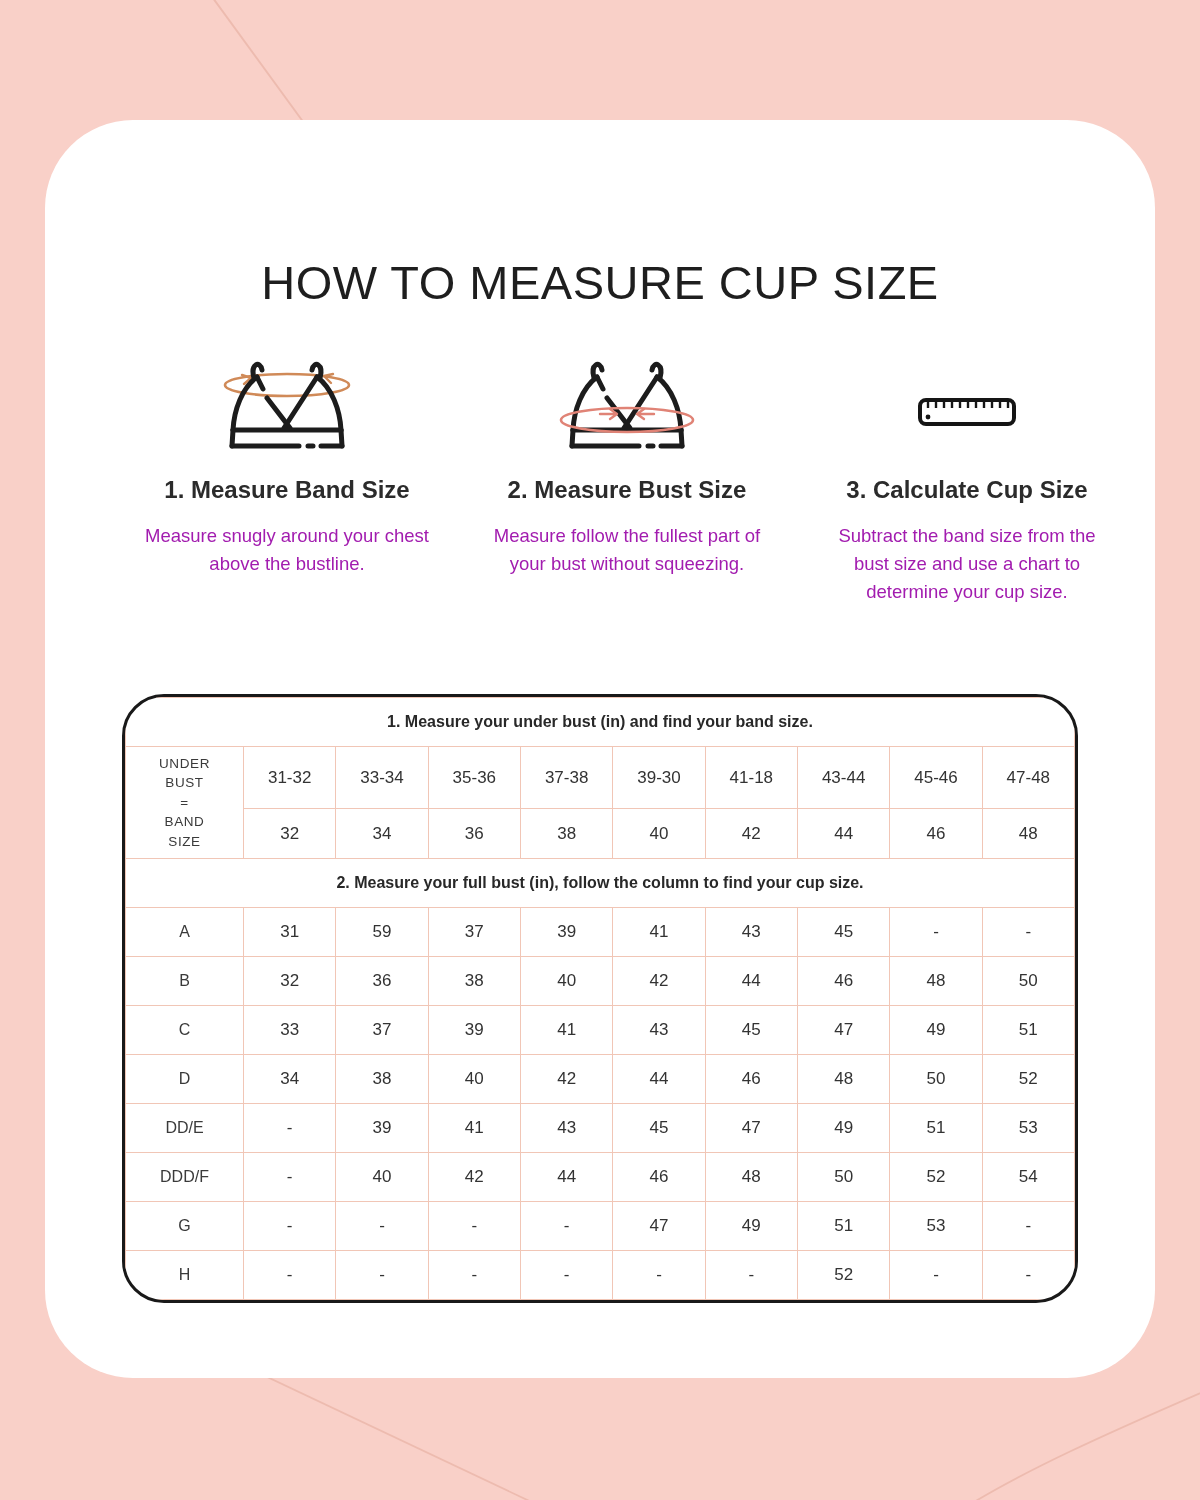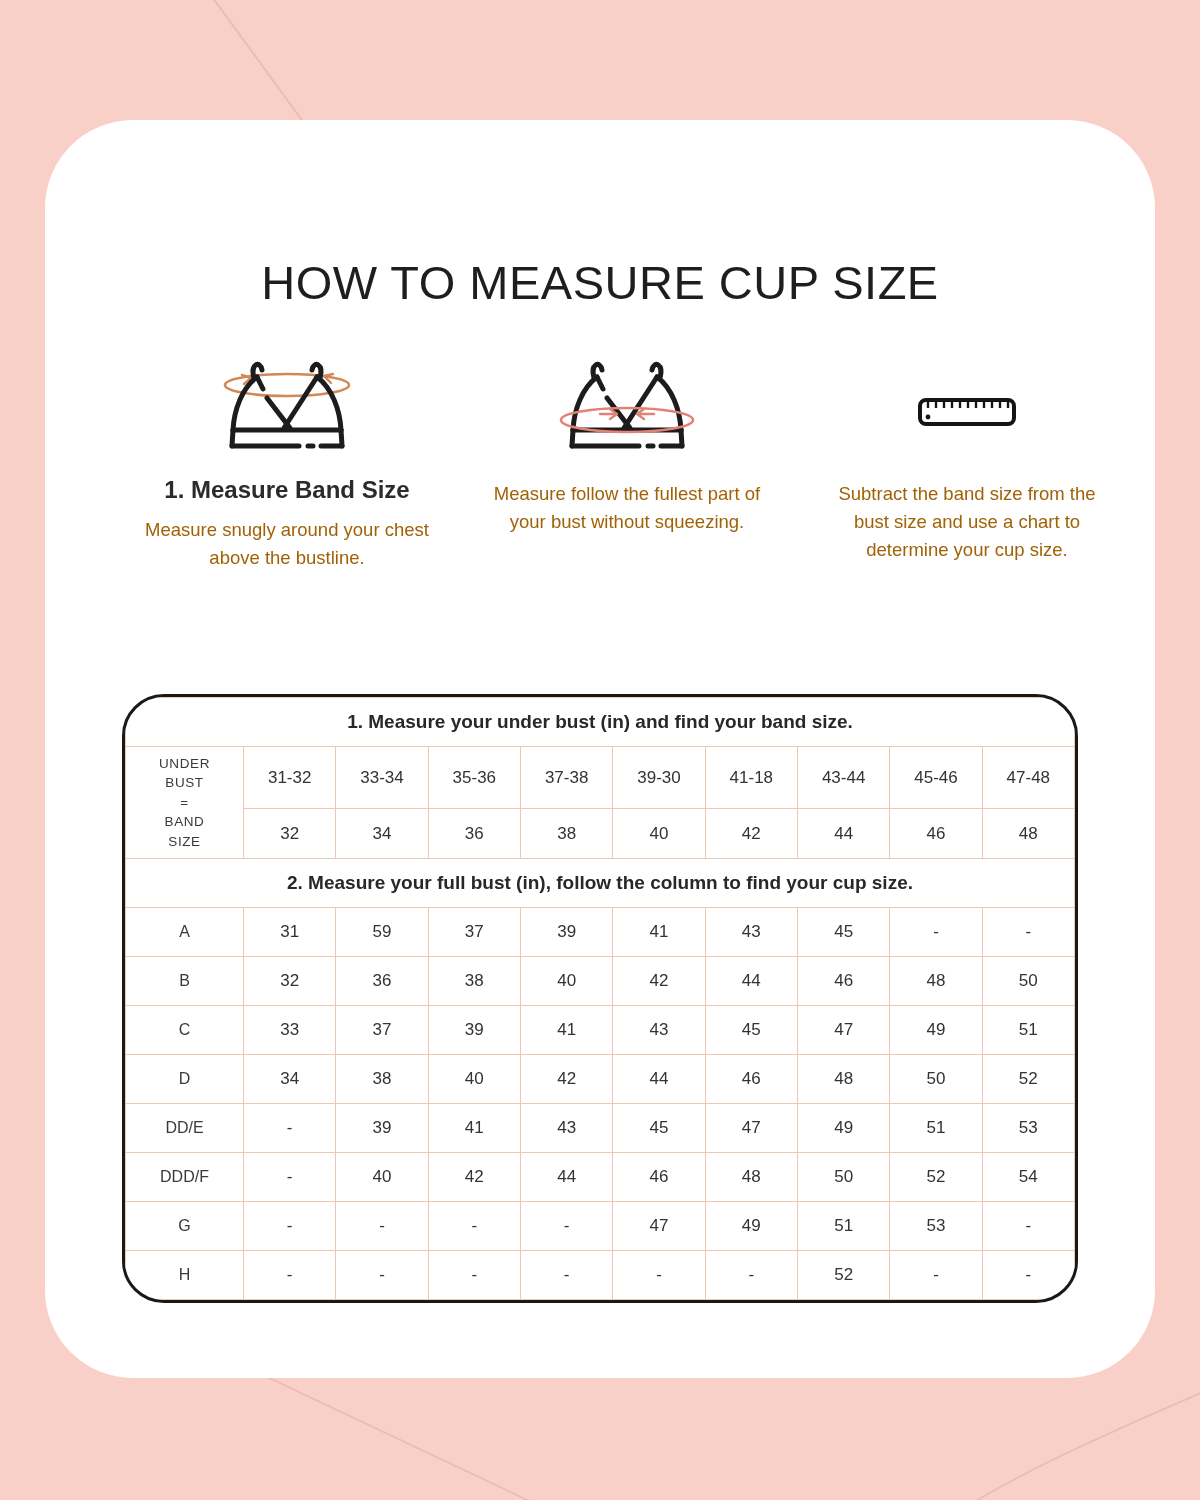--- a/index.html
+++ b/index.html
@@ -27,35 +27,35 @@
   }
 
   .steps {
     position:absolute; top:238px; left:0; width:100%;
     display:flex; justify-content:center; gap:40px;
     padding-left:54px; box-sizing:border-box;
   }
   .step { width:300px; text-align:center; }
   .step-icon { height:110px; display:flex; align-items:center; justify-content:center; }
   .step-heading { margin-top:8px; font-size:24px; font-weight:600; color:#2b2b2b; }
-  .step-desc { margin:12px auto 0; width:292px; font-size:18.5px; line-height:1.5; color:#a16207; }
+  .step-desc { margin:18px auto 0; width:292px; font-size:18.5px; line-height:1.5; color:#a21caf; }
 
   .table-wrap {
     position:absolute; left:77px; top:574px; width:956px;
     border:3px solid #191919; border-radius:42px;
     overflow:hidden; background:#fff; box-sizing:border-box;
   }
   table { border-collapse:collapse; width:100%; table-layout:fixed; }
   td {
     border:1px solid #f1c6b6;
     text-align:center; vertical-align:middle;
     padding:0; color:#333333; font-size:17px;
   }
   tr.section-row { height:49px; }
-  tr.section-row td { font-size:19px; font-weight:600; color:#282828; }
+  tr.section-row td { font-size:16px; font-weight:600; color:#282828; }
   tr.underbust-row { height:62px;padding-left:32px; }
   tr.band-row { height:50px; }
   tr.cup-row { height:49px; }
   td.corner-cell {
     font-size:13.5px; letter-spacing:0.6px; line-height:1.45; color:#3a3a3a;
   }
   td.cup-label { font-size:16px; color:#3a3a3a; }
 </style>
 </head>
 <body>
@@ -107,20 +107,21 @@
             <path d="M118,20 C122,6 112,2 110,12"></path>
             <path d="M31,72 L139,72"></path>
             <path d="M30,88 L97,88 M106,88 L111,88 M119,88 L140,88"></path>
             <path d="M30,88 L31,72 M140,88 L139,72"></path>
           </g>
           <ellipse cx="85" cy="62" rx="66" ry="12" stroke="#e08376" stroke-width="2.6" fill="none"></ellipse>
           <path d="M58,56 L74,56 M68,51 L75,56 L68,61" stroke="#e08376" stroke-width="2.4" fill="none" stroke-linecap="round" stroke-linejoin="round"></path>
           <path d="M112,56 L96,56 M102,51 L95,56 L102,61" stroke="#e08376" stroke-width="2.4" fill="none" stroke-linecap="round" stroke-linejoin="round"></path>
         </svg>
       </div>
+      <div class="step-heading">2. Measure Bust Size</div>
       <div class="step-desc">Measure follow the fullest part of your bust without squeezing.</div>
     </div>
 
     <div class="step">
       <div class="step-icon">
         <svg width="170" height="110" viewBox="0 0 170 110">
           <rect x="38" y="42" width="94" height="24" rx="6" stroke="#151515" stroke-width="4" fill="none"></rect>
           <g stroke="#151515" stroke-width="2.4">
             <line x1="46" y1="43" x2="46" y2="50"></line>
               <line x1="54" y1="43" x2="54" y2="50"></line>
@@ -130,20 +131,21 @@
               <line x1="86" y1="43" x2="86" y2="50"></line>
             <line x1="94" y1="43" x2="94" y2="50"></line>
               <line x1="102" y1="43" x2="102" y2="50"></line>
             <line x1="110" y1="43" x2="110" y2="50"></line>
               <line x1="118" y1="43" x2="118" y2="50"></line>
             <line x1="126" y1="43" x2="126" y2="50"></line>
           </g>
           <circle cx="46" cy="59" r="2.4" fill="#151515"></circle>
         </svg>
       </div>
+      <div class="step-heading">3. Calculate Cup Size</div>
       <div class="step-desc">Subtract the band size from the bust size and use a chart to determine your cup size.</div>
     </div>
 
   </div>
 
   <div class="table-wrap">
     <table>
       <colgroup>
         <col style="width:118px">
         <col>

